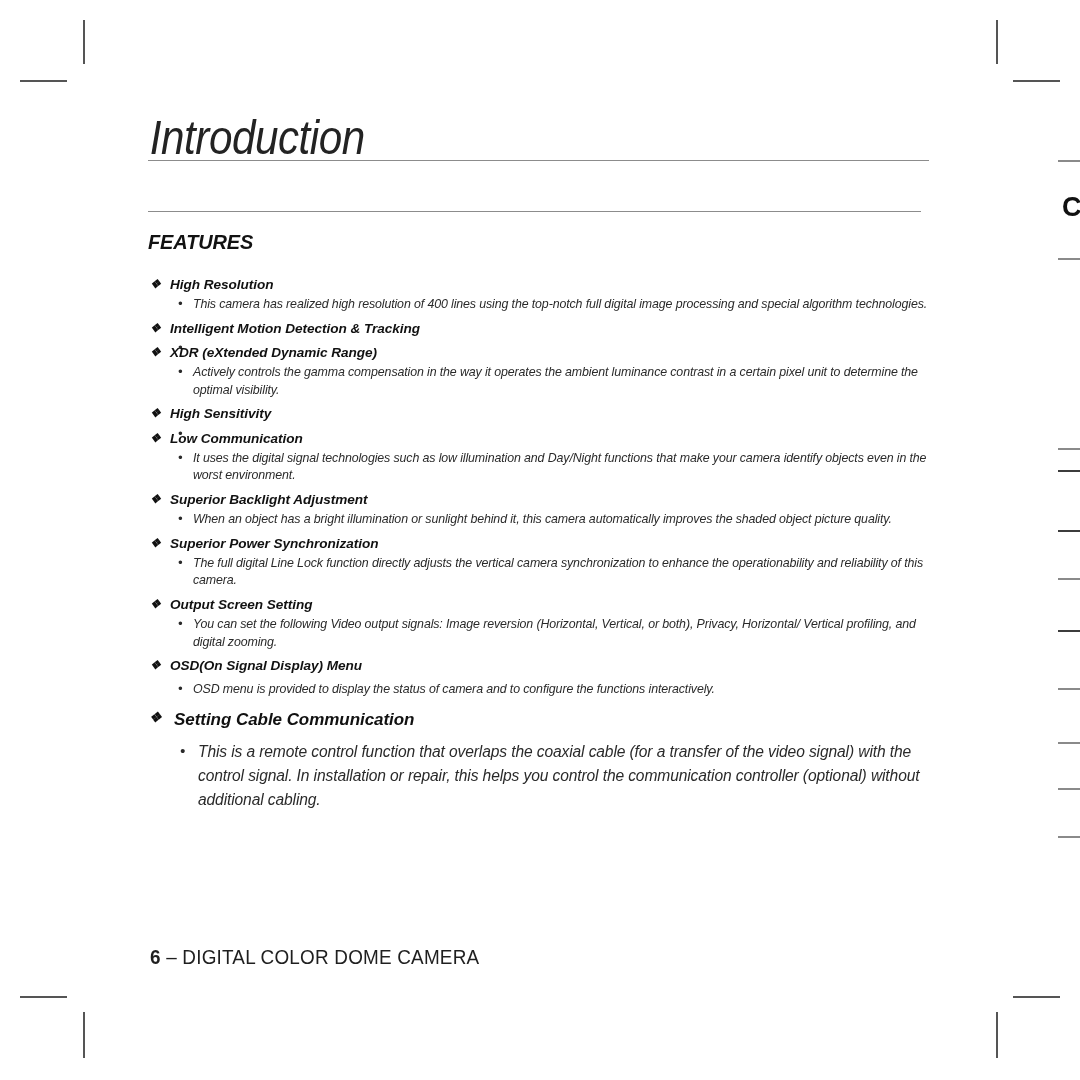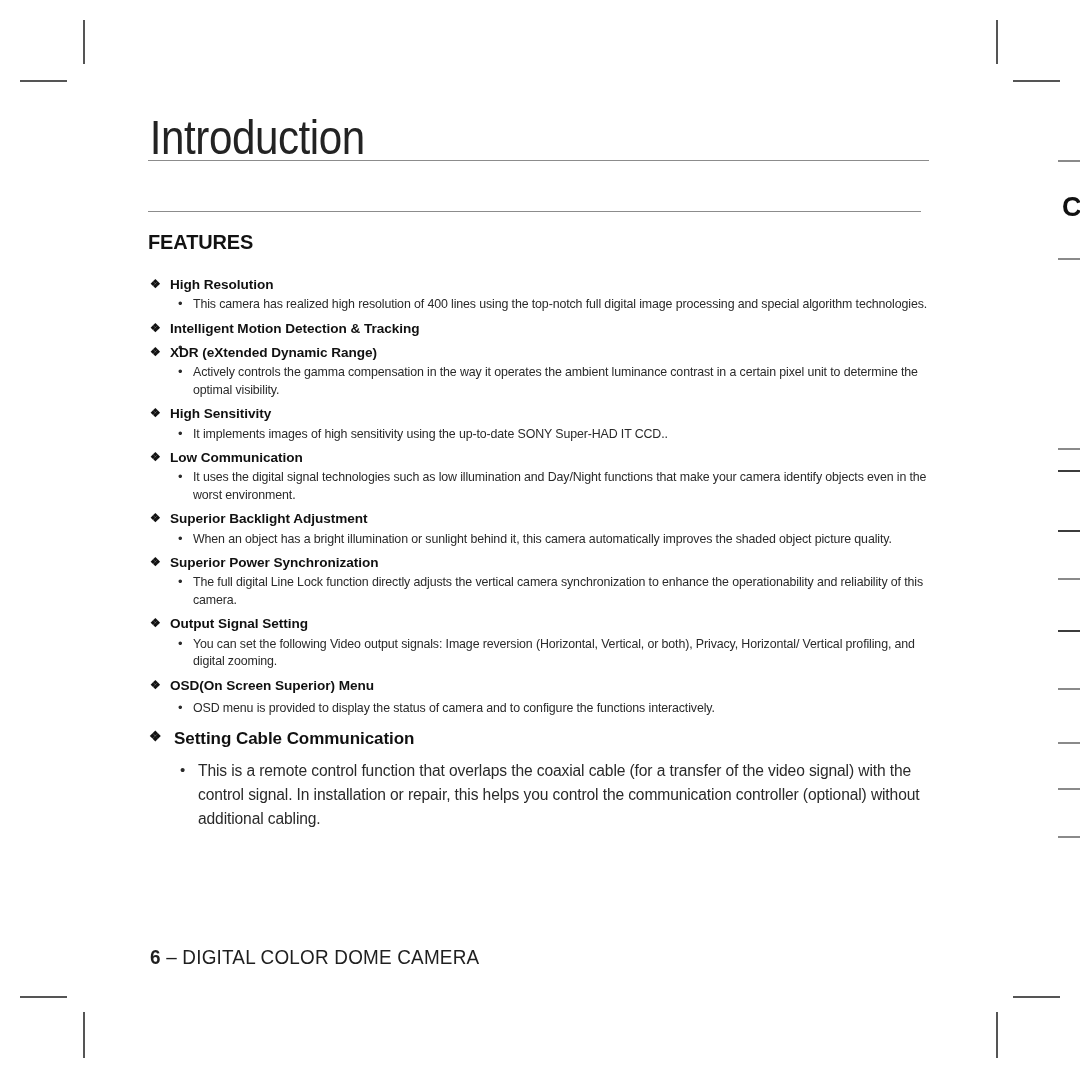--- a/index.html
+++ b/index.html
@@ -55,20 +55,21 @@
     color: #111111;
     font-family: "Liberation Sans", sans-serif;
   }
 
   
   .page {
     position: absolute;
     left: 148px;
     top: 0;
     width: 790px;
+    font-style: italic;
   }
 
   .chapter-title {
     margin: 0;
     padding: 0 0 6px 2px;
     font-size: 49px;
     font-weight: 300;
     line-height: 1;
     letter-spacing: -0.5px;
     color: #232323;
@@ -272,21 +273,20 @@
       </span>
     </li>
 
     <li class="feature">
       <span class="feature-title">
         <span class="diamond">❖</span>
         <span>High Sensitivity</span>
       </span>
       <span class="feature-body">
         <span class="dot">•</span>
-        <span>It implements images of high sensitivity using the up-to-date SONY Super-HAD IT CCD..</span>
       </span>
     </li>
 
     <li class="feature">
       <span class="feature-title">
         <span class="diamond">❖</span>
         <span>Low Communication</span>
       </span>
       <span class="feature-body">
         <span class="dot">•</span>
@@ -312,32 +312,32 @@
       </span>
       <span class="feature-body">
         <span class="dot">•</span>
         <span>The full digital Line Lock function directly adjusts the vertical camera synchronization to enhance the operationability and reliability of this camera.</span>
       </span>
     </li>
 
     <li class="feature">
       <span class="feature-title">
         <span class="diamond">❖</span>
-        <span>Output Signal Setting</span>
+        <span>Output Screen Setting</span>
       </span>
       <span class="feature-body">
         <span class="dot">•</span>
         <span>You can set the following Video output signals: Image reversion (Horizontal, Vertical, or both), Privacy, Horizontal/ Vertical profiling, and digital zooming.</span>
       </span>
     </li>
 
     <li class="feature roomy">
       <span class="feature-title">
         <span class="diamond">❖</span>
-        <span>OSD(On Screen Superior) Menu</span>
+        <span>OSD(On Signal Display) Menu</span>
       </span>
       <span class="feature-body">
         <span class="dot">•</span>
         <span>OSD menu is provided to display the status of camera and to configure the functions interactively.</span>
       </span>
     </li>
 
     <li class="feature big">
       <span class="feature-title">
         <span class="diamond">❖</span>

